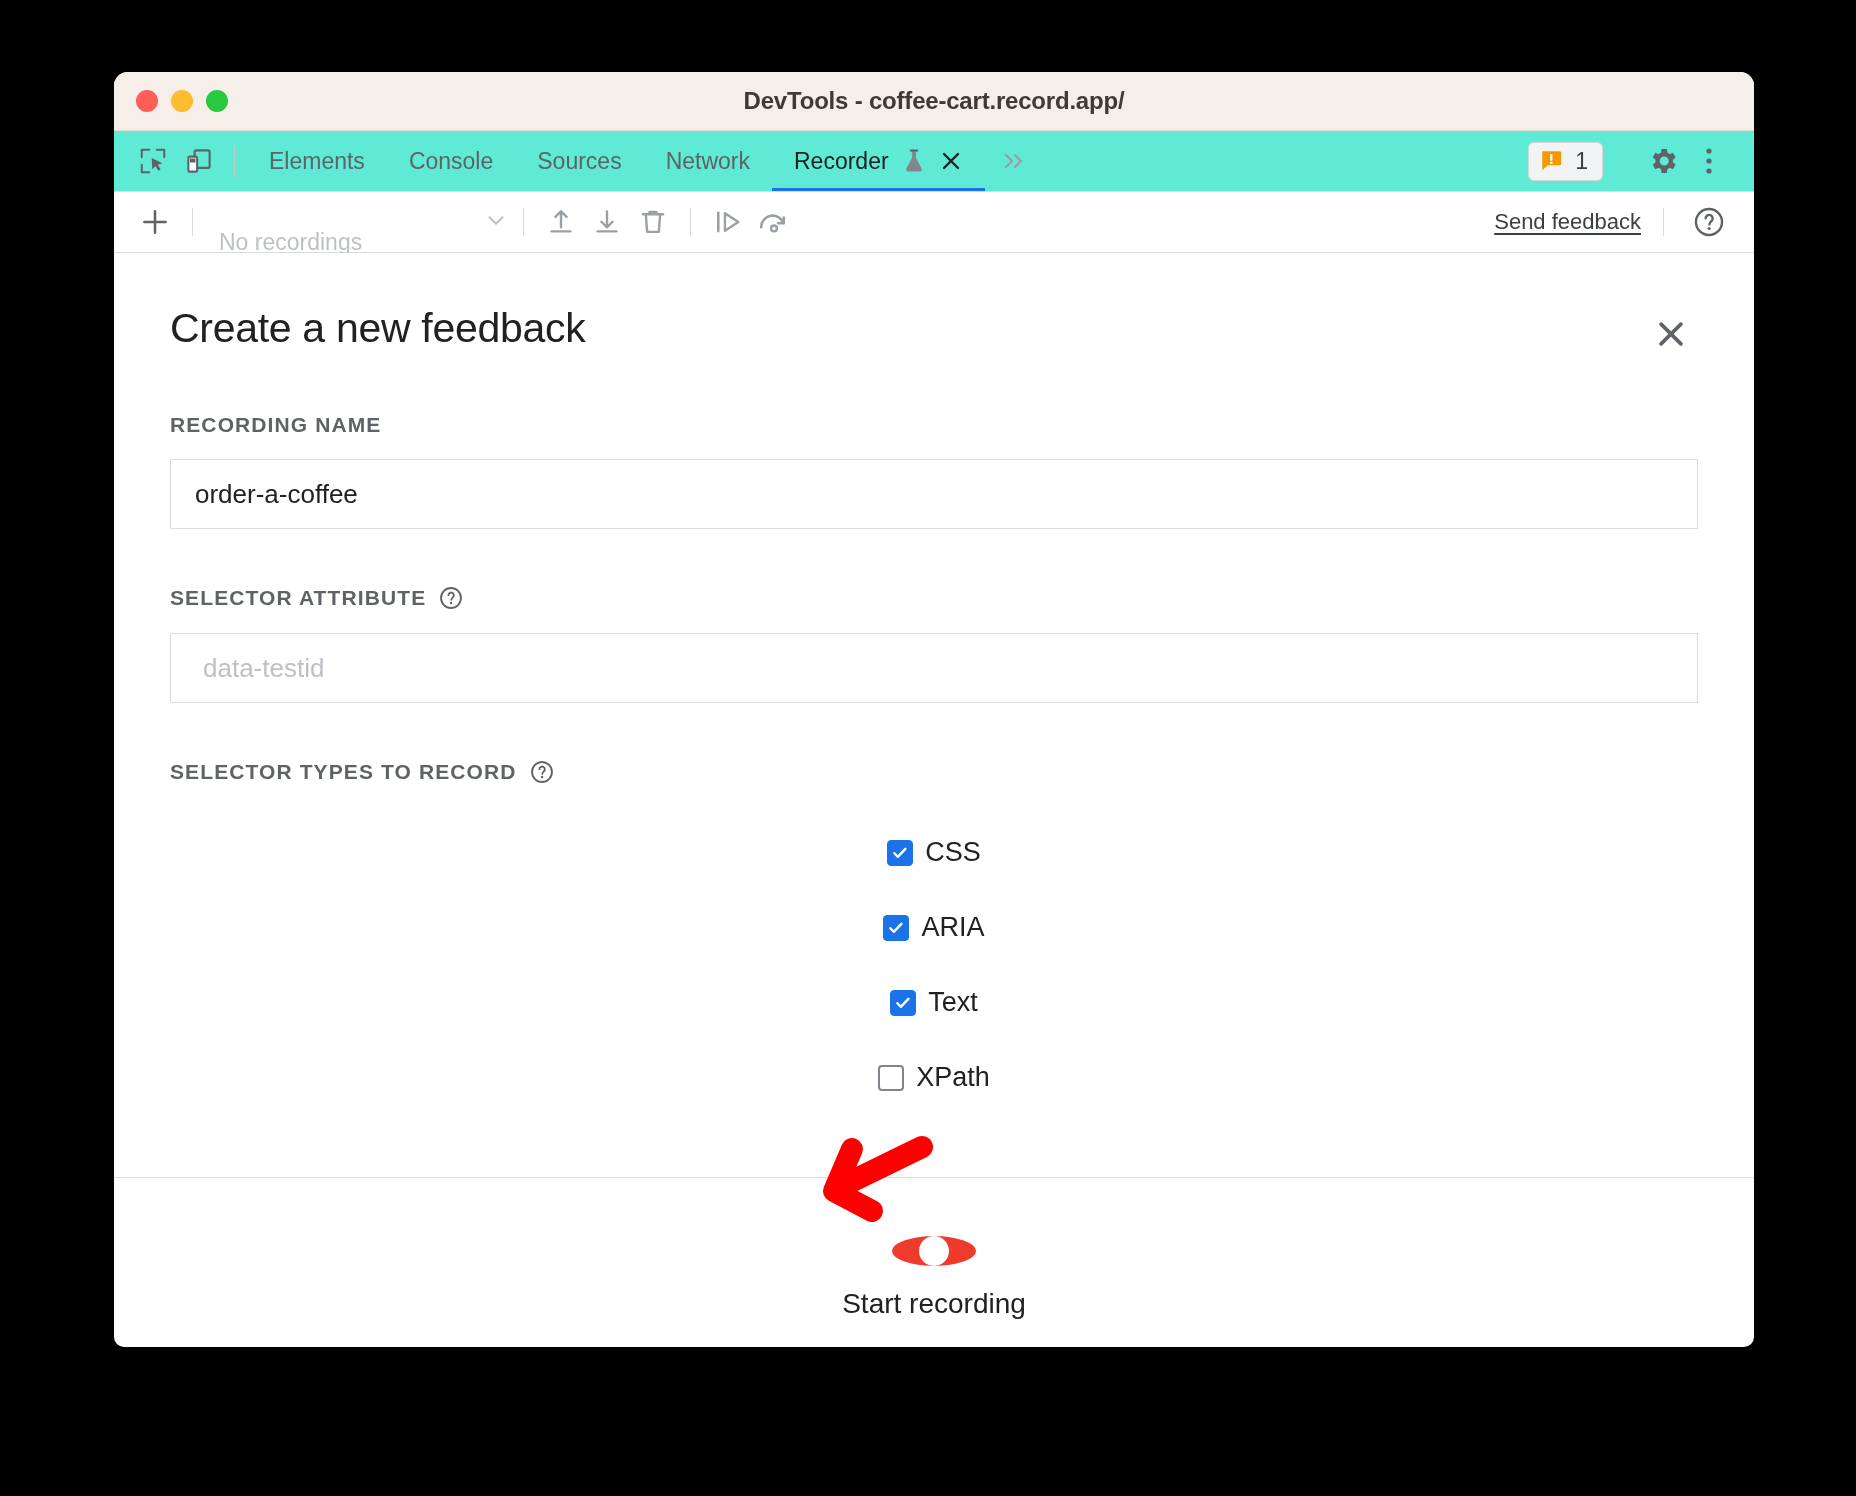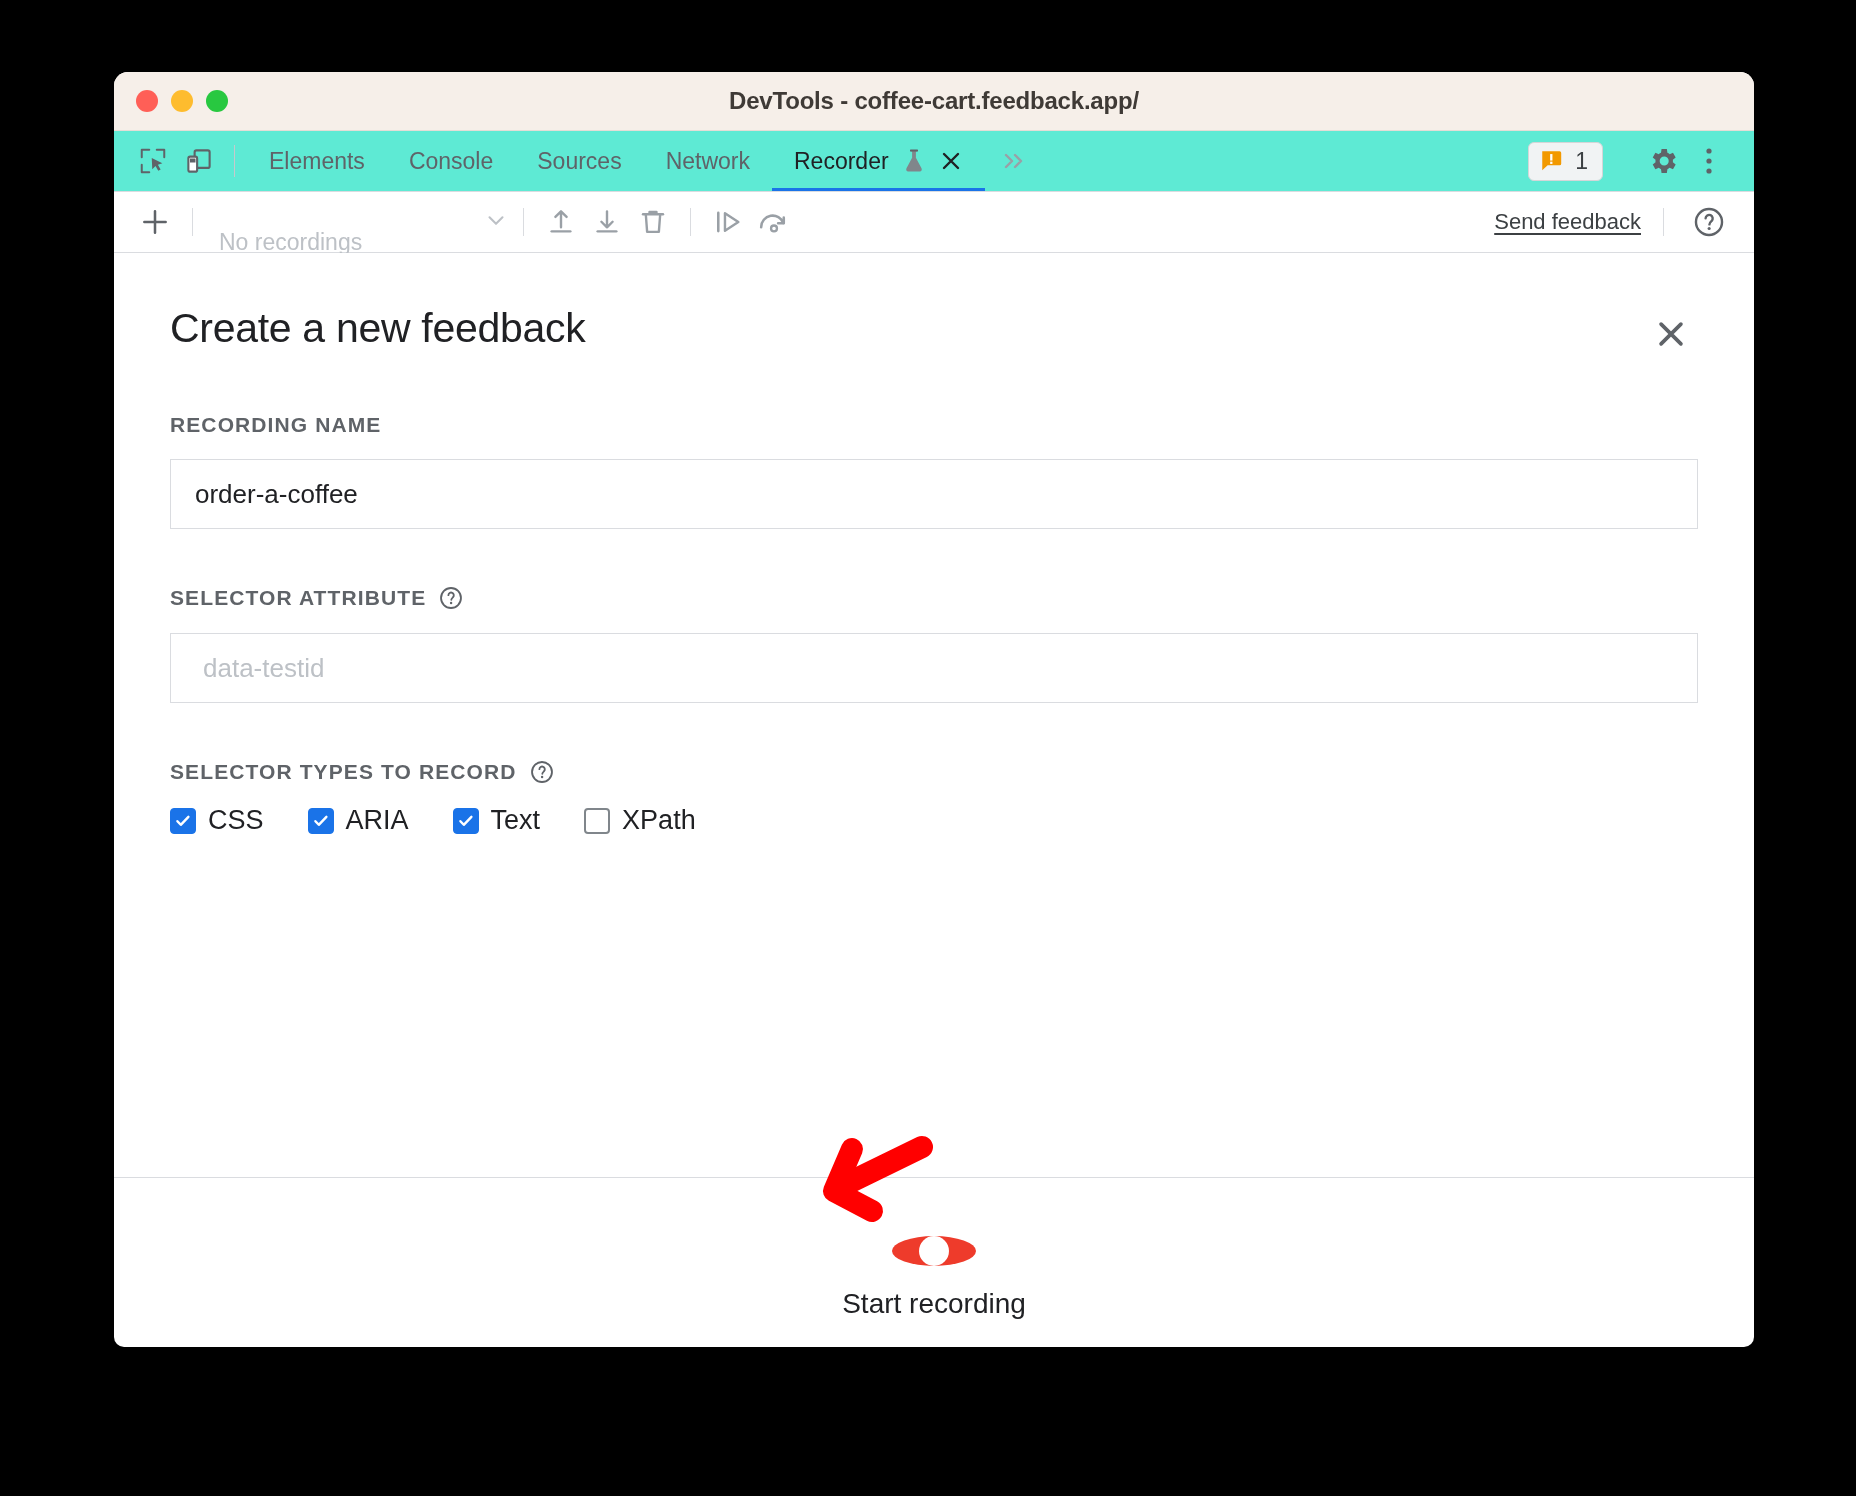--- a/index.html
+++ b/index.html
@@ -233,24 +233,25 @@
     align-items: center;
     padding: 0 24px;
     font-size: 26px;
     color: #202124;
     background: #fff;
     box-sizing: border-box;
   }
   .text-input.placeholder { color: #bdc1c6; padding-left: 32px; }
 
   #checkbox-row {
-    margin-top: 20px;
+    margin-top: 52px;
     display: flex;
     align-items: center;
     gap: 44px;
+    flex-direction: column;
   }
   .cbitem {
     display: flex;
     align-items: center;
     gap: 12px;
     font-size: 27px;
     color: #202124;
   }
   .cbox {
     width: 26px;
@@ -320,21 +321,21 @@
 <body>
 
 <div id="window">
 
   <div id="titlebar">
     <div id="traffic">
       <span class="light red"></span>
       <span class="light yellow"></span>
       <span class="light green"></span>
     </div>
-    <div id="window-title">DevTools - coffee-cart.feedback.app/</div>
+    <div id="window-title">DevTools - coffee-cart.record.app/</div>
   </div>
 
   <div id="tabstrip">
 
     <div class="tb-icon-btn">
       <svg width="30" height="30" viewBox="0 0 24 24" fill="none">
         <path d="M3 3h6M3 3v6M21 3h-6M21 3v6M3 21h6M3 21v-6" stroke="#5f6368" stroke-width="1.6" stroke-linecap="round"></path>
         <path d="M11 9.5l8.5 4.2-3.6 1.2 2.2 3.8-1.9 1.1-2.2-3.8-2.6 2.6z" fill="#5f6368"></path>
       </svg>
     </div>

